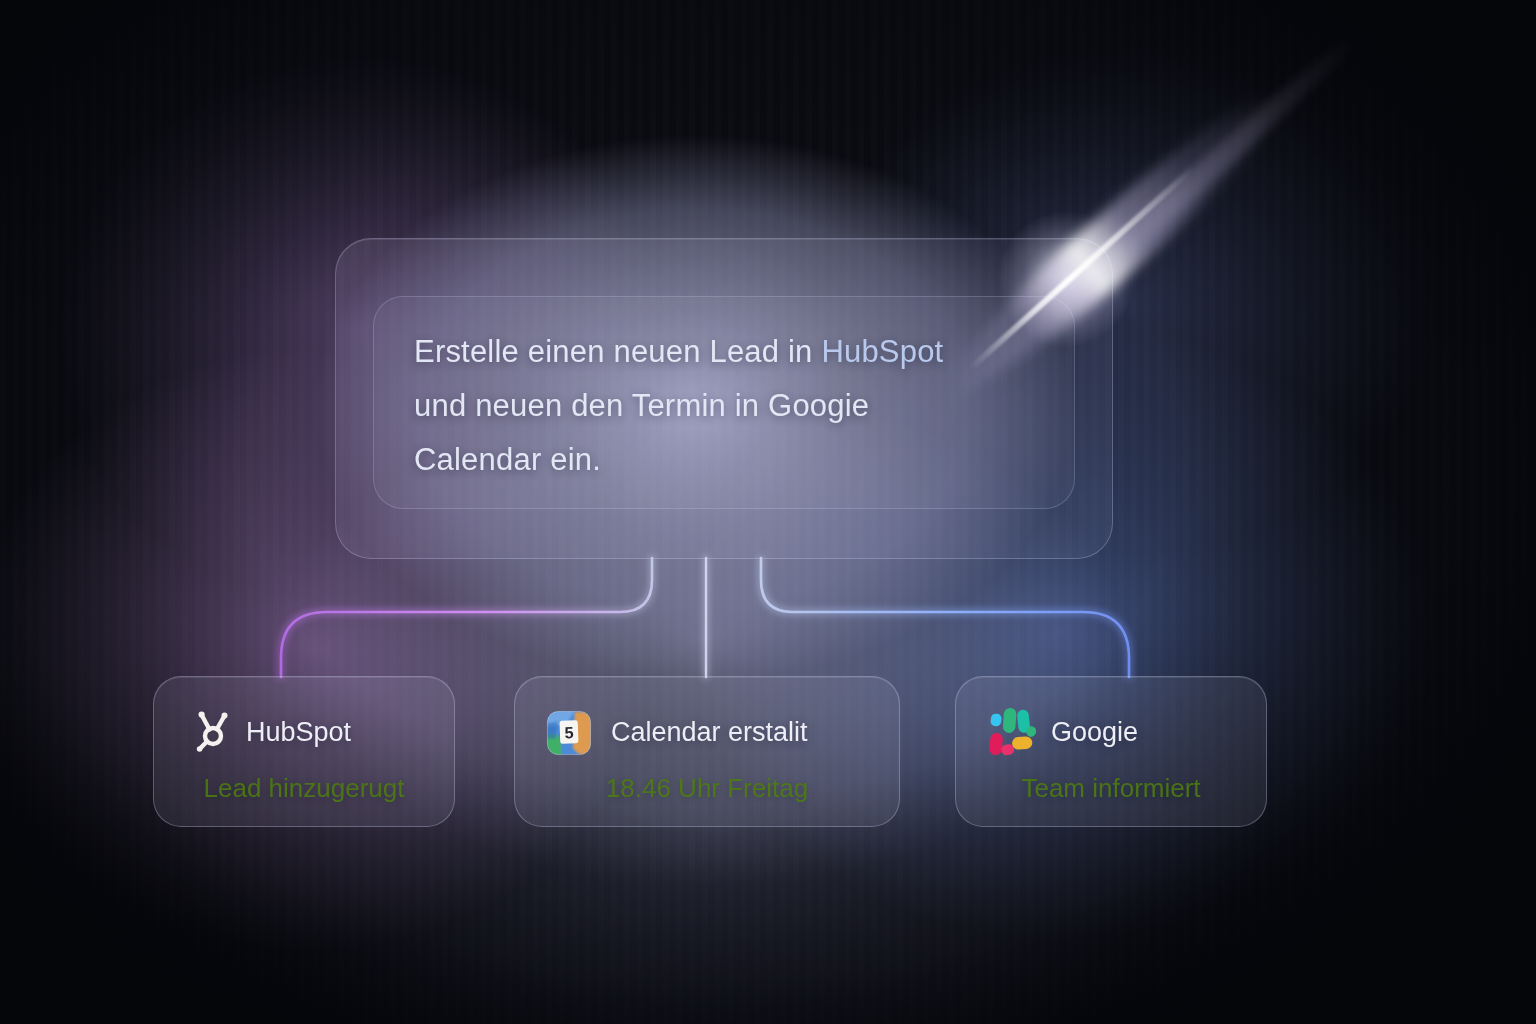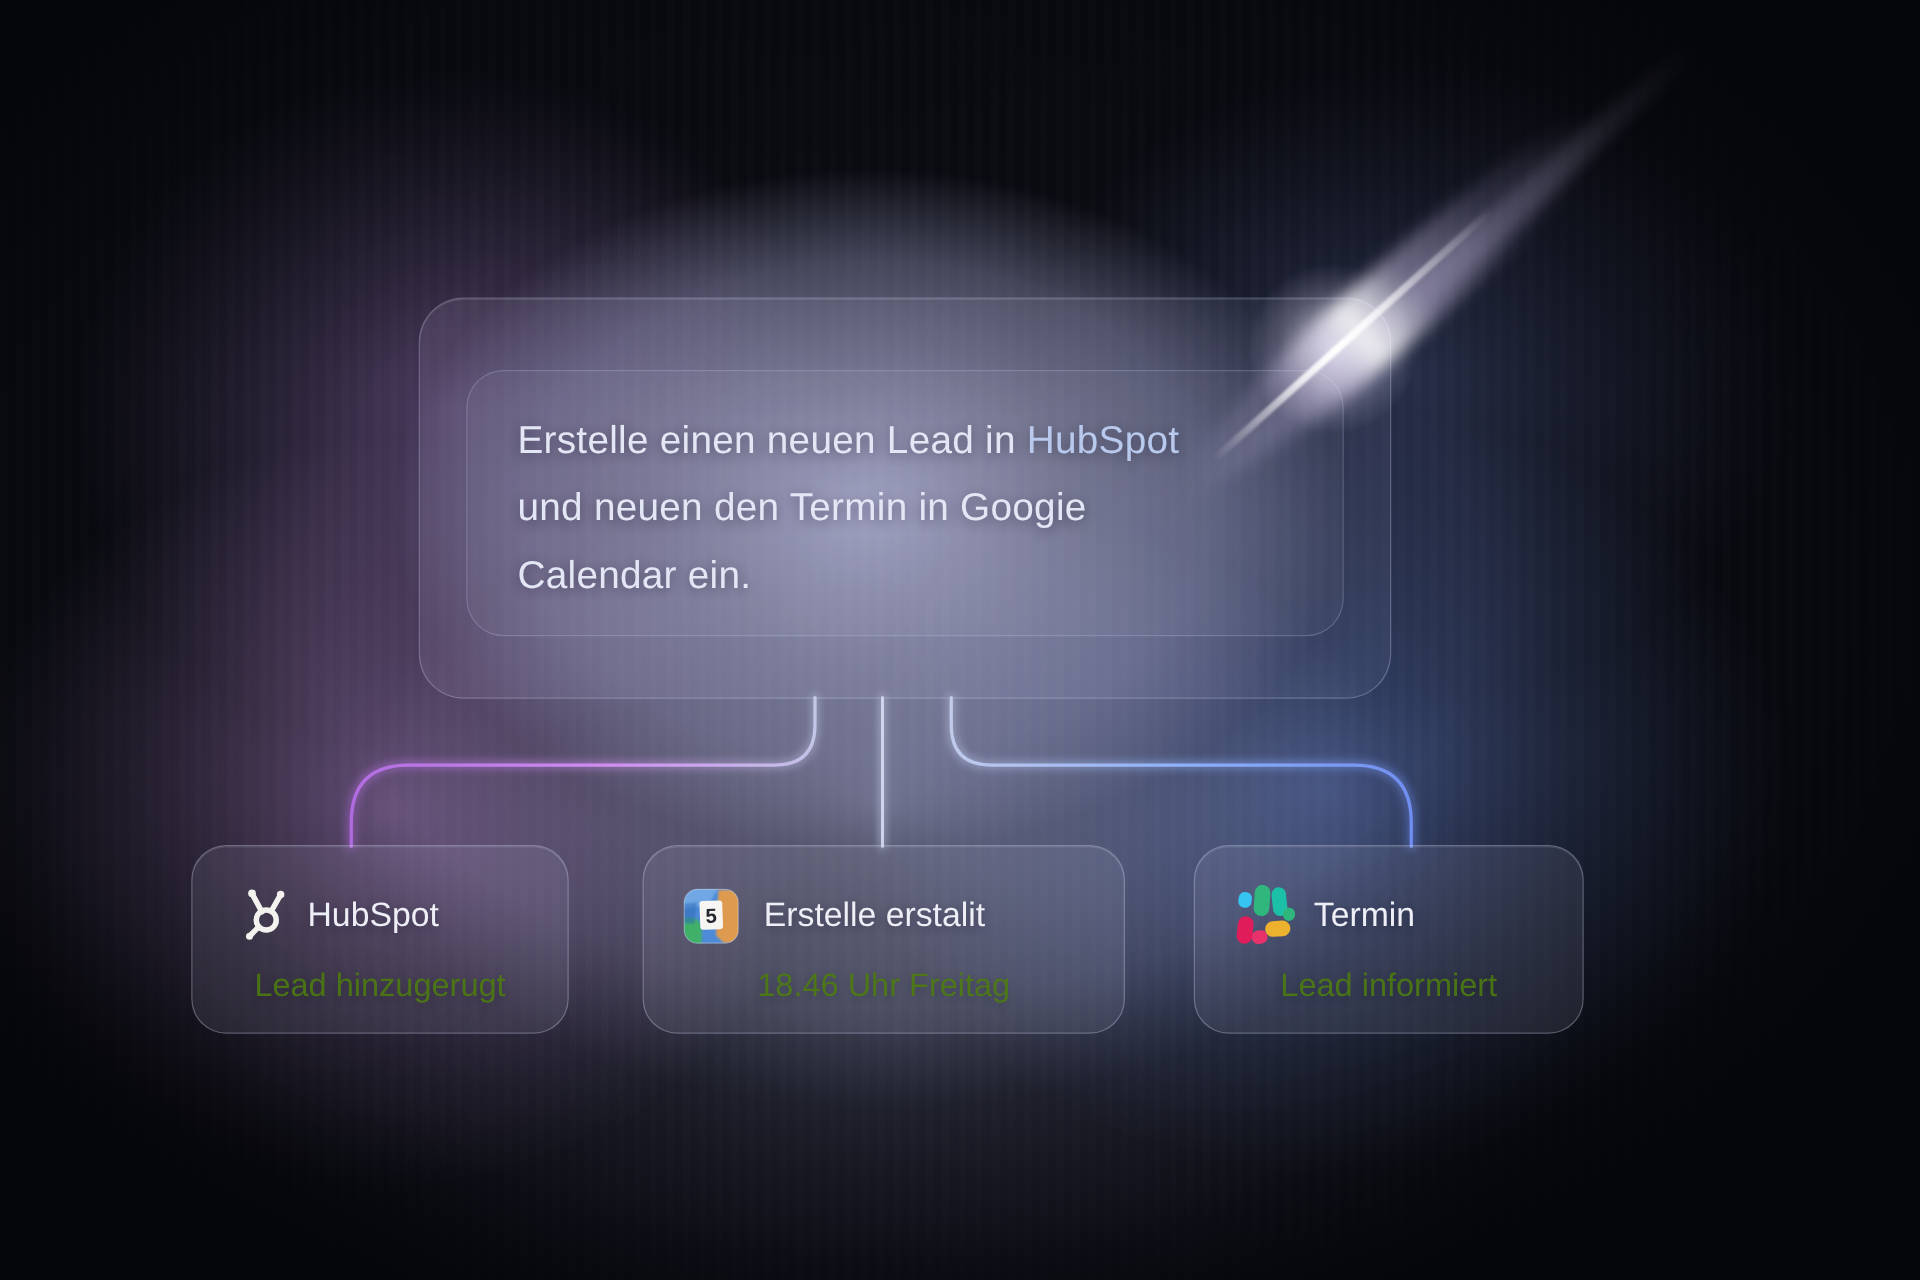--- a/index.html
+++ b/index.html
@@ -208,21 +208,21 @@
           <path fill="#6fa7e4" d="M0 0 L30 0 L22 14 L0 18 Z"></path>
           <path fill="#3fb068" d="M0 26 Q13 22 16 33 L16 48 L0 48 Z"></path>
           <path fill="#de9a50" d="M30 2 L48 2 L48 44 Q42 48 34 46 L28 40 Z"></path>
           <path fill="#2f6cb8" d="M0 14 L12 12 L10 30 L0 30 Z" opacity="0.55"></path>
         </g>
         <rect x="14.5" y="11" width="19" height="24" rx="2.5" fill="#f6f5f1" transform="rotate(-2 24 23)"></rect>
         <text x="24" y="29.5" font-size="17" font-weight="bold" fill="#23262f" text-anchor="middle" font-family="Liberation Sans, sans-serif" transform="rotate(-2 24 23)">5</text>
         <rect x="1.5" y="1.5" width="45" height="45" rx="11" fill="none" stroke="rgba(255,255,255,0.30)" stroke-width="1"></rect>
       </svg>
     </span>
-    <span class="title">Erstelle erstalit</span>
+    <span class="title">Calendar erstalit</span>
     <span class="subtitle">18.46 Uhr Freitag</span>
   </div>
 
   <div class="node node-slack">
     <span class="icon">
       <svg width="52" height="52" viewBox="0 0 54 54">
         <defs>
           <filter id="slackblur" x="-30%" y="-30%" width="160%" height="160%">
               <feGaussianBlur stdDeviation="0.6"></feGaussianBlur>
             </filter>
@@ -231,21 +231,21 @@
           <rect x="17" y="4" width="13" height="26" rx="6.5" fill="#2EB67D" transform="rotate(4 23 17)"></rect>
           <rect x="32" y="6" width="12" height="24" rx="6" fill="#1fc0a7" transform="rotate(-6 38 18)"></rect>
           <rect x="4" y="10" width="11" height="13" rx="5" fill="#36C5F0" transform="rotate(8 9 16)"></rect>
           <rect x="3" y="30" width="13" height="23" rx="6.5" fill="#E01E5A" transform="rotate(6 9 41)"></rect>
           <rect x="15" y="42" width="13" height="11" rx="5" fill="#e8336c" transform="rotate(-8 21 47)"></rect>
           <rect x="26" y="34" width="21" height="13" rx="6.5" fill="#ECB22E" transform="rotate(-4 36 40)"></rect>
           <rect x="41" y="23" width="10" height="11" rx="5" fill="#2EB67D" transform="rotate(10 46 28)"></rect>
         </g>
       </svg>
     </span>
-    <span class="title">Termin</span>
-    <span class="subtitle">Lead informiert</span>
+    <span class="title">Googie</span>
+    <span class="subtitle">Team informiert</span>
   </div>
 
   <div class="flare-tail"></div>
   <div class="flare-beam"></div>
   <div class="flare-core"></div>
 
 </div>
 
 </body></html>

